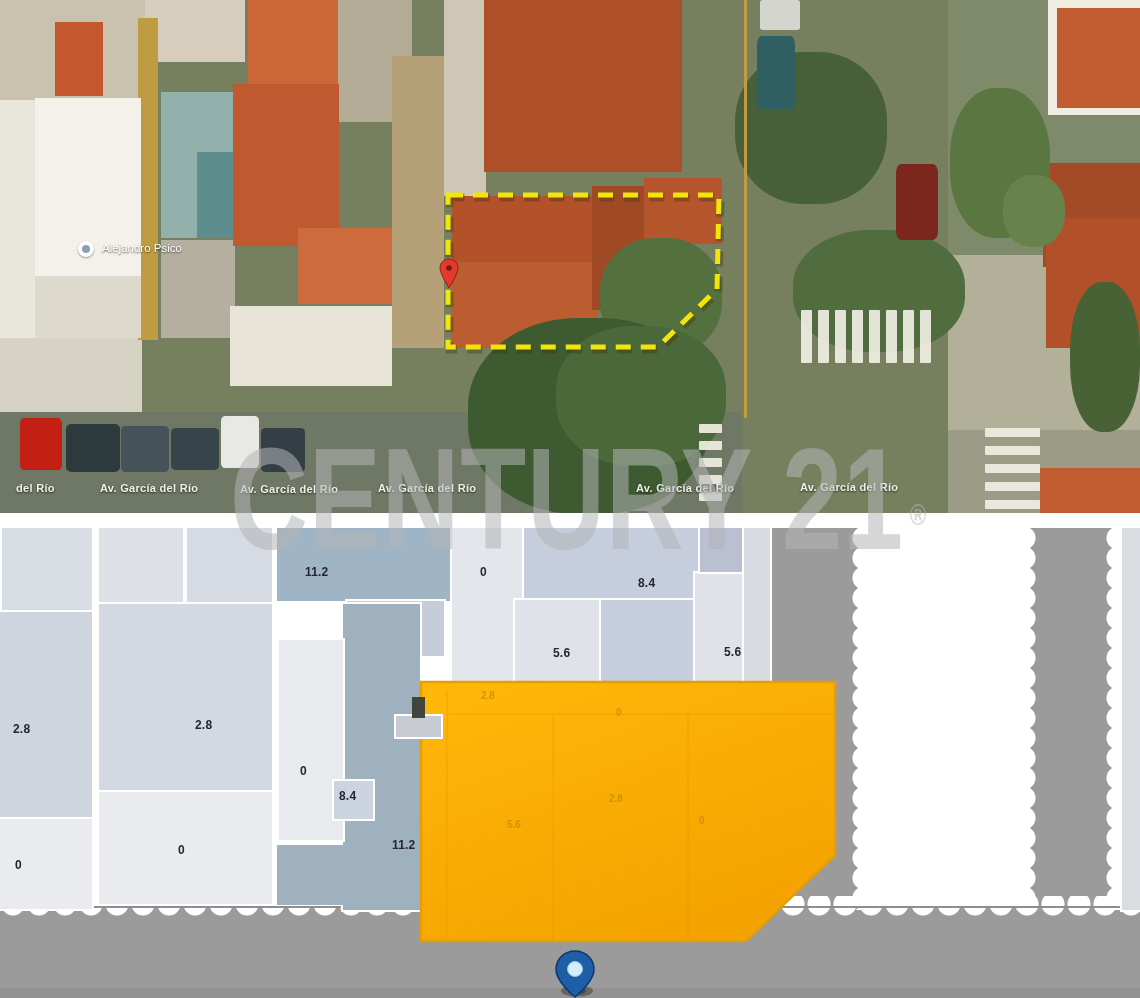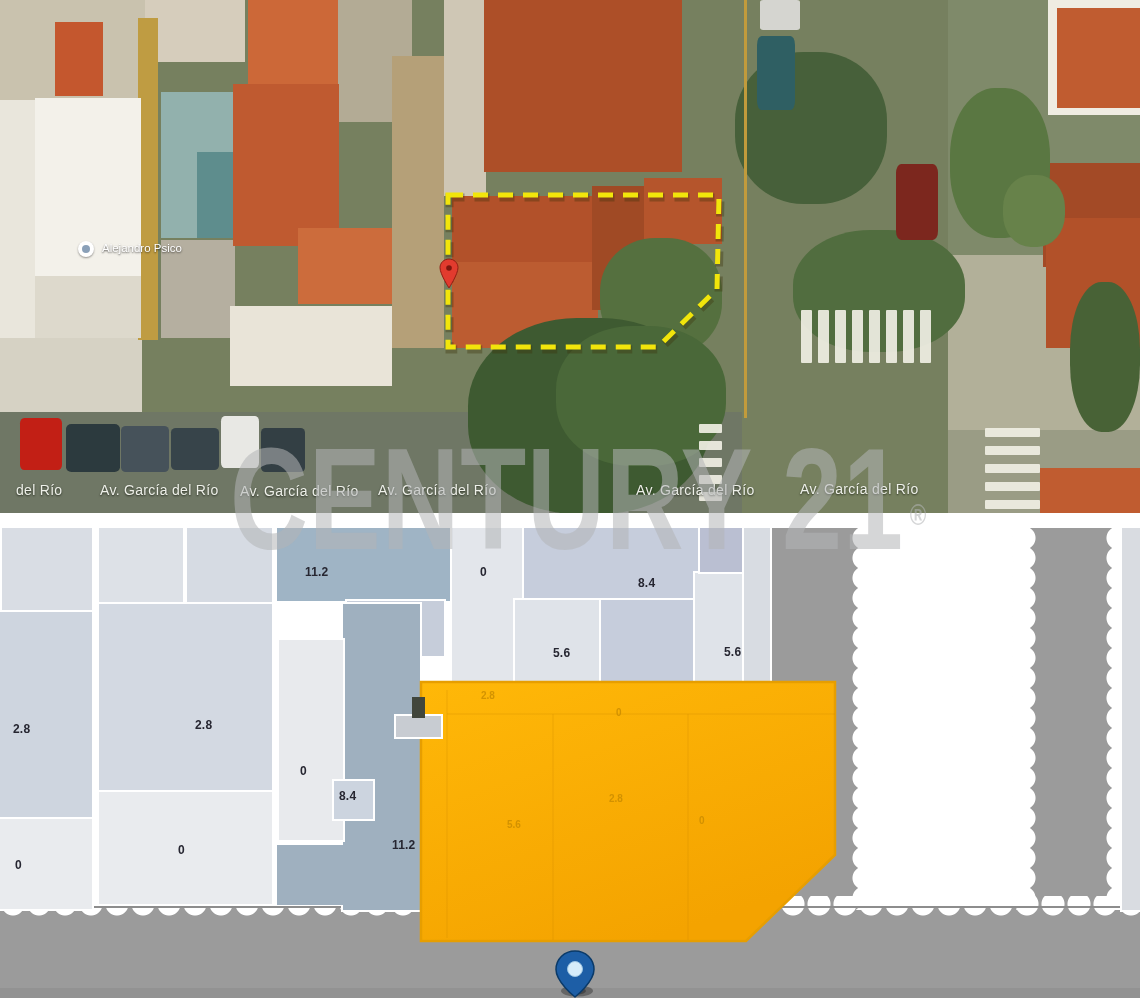--- a/index.html
+++ b/index.html
@@ -3,21 +3,21 @@
 <meta charset="utf-8">
 <style>
   html,body{margin:0;padding:0;background:#fff;}
   #stage{position:relative;width:1140px;height:998px;overflow:hidden;
          font-family:"Liberation Sans",sans-serif;background:#fff;}
   
   #satellite{position:absolute;left:0;top:0;width:1140px;height:513px;
              overflow:hidden;background:#76805f;}
   .patch{position:absolute;}
   .cw-bar{position:absolute;background:rgba(240,239,228,.92);border-radius:1px;}
-  .street-label{position:absolute;font-size:14px;font-weight:400;color:#eef0e9;
+  .street-label{position:absolute;font-size:11px;font-weight:700;color:#eef0e9;
                 text-shadow:0 1px 2px rgba(15,20,10,.75);letter-spacing:.3px;white-space:nowrap;}
   #sat-svg{position:absolute;left:0;top:0;pointer-events:none;}
   #poi{position:absolute;left:78px;top:241px;}
   #poi .dot{width:16px;height:16px;border-radius:50%;background:#fff;
             box-shadow:0 1px 2px rgba(0,0,0,.4);position:relative;}
   #poi .dot::after{content:"";position:absolute;left:4px;top:4px;width:8px;height:8px;
                    border-radius:50%;background:#8aa0b8;}
   #poi .poi-text{position:absolute;left:24px;top:1px;font-size:11.5px;color:#fff;
                  text-shadow:0 1px 2px rgba(0,0,0,.65);white-space:nowrap;}
   

